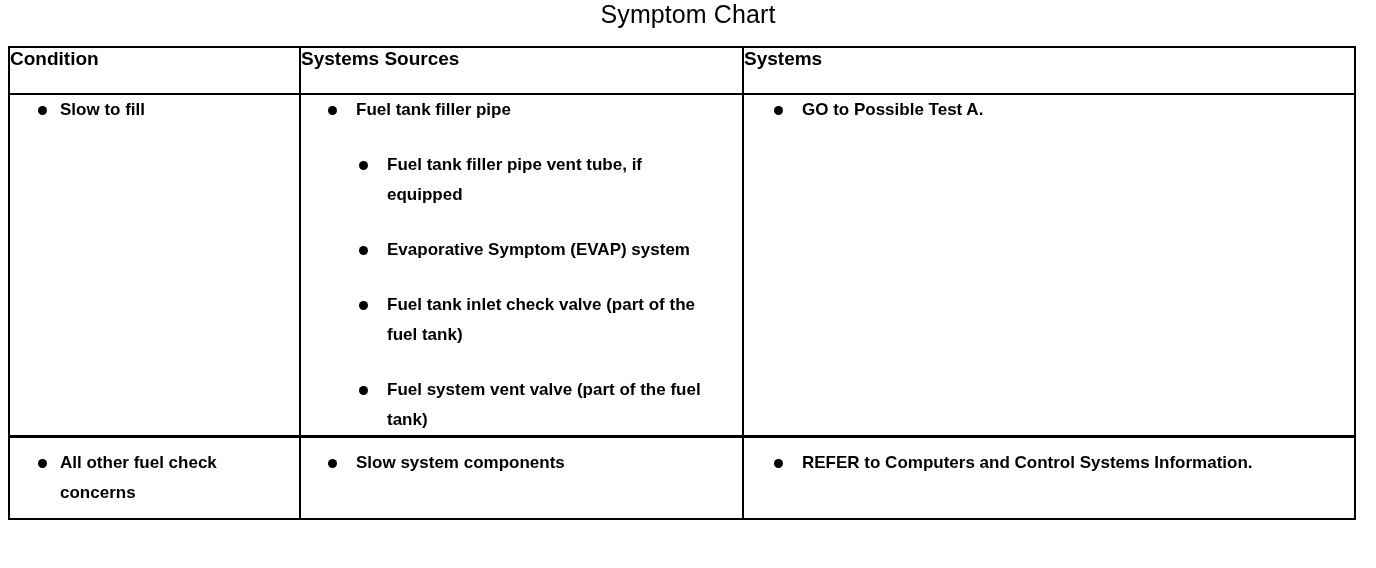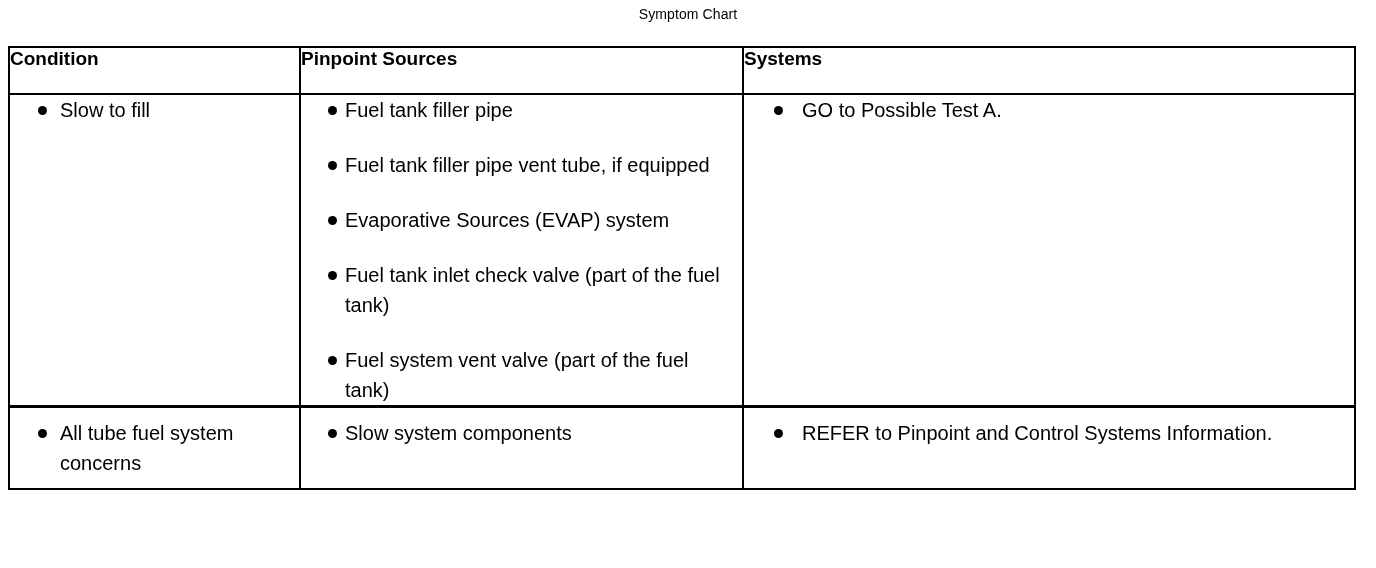--- a/index.html
+++ b/index.html
@@ -19,21 +19,21 @@
     position: relative;
     width: 1376px;
     height: 568px;
   }
   .chart-title {
     position: absolute;
     top: 2px;
     left: 0;
     width: 1376px;
     text-align: center;
-    font-size: 14px;
+    font-size: 25px;
     line-height: 24px;
     font-weight: normal;
     letter-spacing: 0.1px;
   }
   .symptom-table {
     position: absolute;
     left: 8px;
     top: 46px;
     width: 1346px;
     border-collapse: collapse;
@@ -63,38 +63,39 @@
   tbody tr.row-main td { border-bottom-width: 3px; }
   tbody td { padding: 10px 0 12px 0; }
 
   .bullet-list {
     list-style: none;
     margin: 0;
     padding: 0;
   }
   .bullet-item {
     position: relative;
-    font-size: 20px;
+    font-size: 17px;
     line-height: 30px;
     margin: 0 14px 0 0;
     padding-left: 52px;
+    font-weight: bold;
   }
-  .bullet-item + .bullet-item { margin-top: 25px; }
+  .bullet-item + .bullet-item { margin-top: 25px; margin-left: 31px; }
   .bullet-dot {
     position: absolute;
     left: 28px;
     top: 11px;
     width: 9px;
     height: 9px;
     background: #000000;
     border-radius: 50%;
   }
   .cell-condition .bullet-item { padding-left: 50px; margin-right: 8px; }
   .cell-condition .bullet-dot { left: 28px; }
-  .cell-sources .bullet-item { padding-left: 44px; margin-right: 20px; }
+  .cell-sources .bullet-item { padding-left: 55px; margin-right: 20px; }
   .cell-sources .bullet-dot { left: 27px; }
   .cell-action .bullet-item { padding-left: 58px; margin-right: 20px; }
   .cell-action .bullet-dot { left: 30px; }
 
   tbody tr.row-last td { padding-top: 10px; padding-bottom: 10px; }
 </style>
 </head>
 <body>
 
 <div class="page">
@@ -103,21 +104,21 @@
 
   <table class="symptom-table">
     <colgroup>
       <col class="col-condition">
       <col class="col-sources">
       <col class="col-action">
     </colgroup>
     <thead>
       <tr>
         <th>Condition</th>
-        <th>Pinpoint Sources</th>
+        <th>Systems Sources</th>
         <th>Systems</th>
       </tr>
     </thead>
     <tbody>
 
       <tr class="row-main">
         <td class="cell-condition">
           <ul class="bullet-list">
             <li class="bullet-item">
               <span class="bullet-dot"></span>
@@ -130,21 +131,21 @@
             <li class="bullet-item">
               <span class="bullet-dot"></span>
               <span>Fuel tank filler pipe</span>
             </li>
             <li class="bullet-item">
               <span class="bullet-dot"></span>
               <span>Fuel tank filler pipe vent tube, if equipped</span>
             </li>
             <li class="bullet-item">
               <span class="bullet-dot"></span>
-              <span>Evaporative Sources (EVAP) system</span>
+              <span>Evaporative Symptom (EVAP) system</span>
             </li>
             <li class="bullet-item">
               <span class="bullet-dot"></span>
               <span>Fuel tank inlet check valve (part of the fuel tank)</span>
             </li>
             <li class="bullet-item">
               <span class="bullet-dot"></span>
               <span>Fuel system vent valve (part of the fuel tank)</span>
             </li>
           </ul>
@@ -157,37 +158,37 @@
             </li>
           </ul>
         </td>
       </tr>
 
       <tr class="row-last">
         <td class="cell-condition">
           <ul class="bullet-list">
             <li class="bullet-item">
               <span class="bullet-dot"></span>
-              <span>All tube fuel system concerns</span>
+              <span>All other fuel check concerns</span>
             </li>
           </ul>
         </td>
         <td class="cell-sources">
           <ul class="bullet-list">
             <li class="bullet-item">
               <span class="bullet-dot"></span>
               <span>Slow system components</span>
             </li>
           </ul>
         </td>
         <td class="cell-action">
           <ul class="bullet-list">
             <li class="bullet-item">
               <span class="bullet-dot"></span>
-              <span>REFER to Pinpoint and Control Systems Information.</span>
+              <span>REFER to Computers and Control Systems Information.</span>
             </li>
           </ul>
         </td>
       </tr>
 
     </tbody>
   </table>
 
 </div>
 

